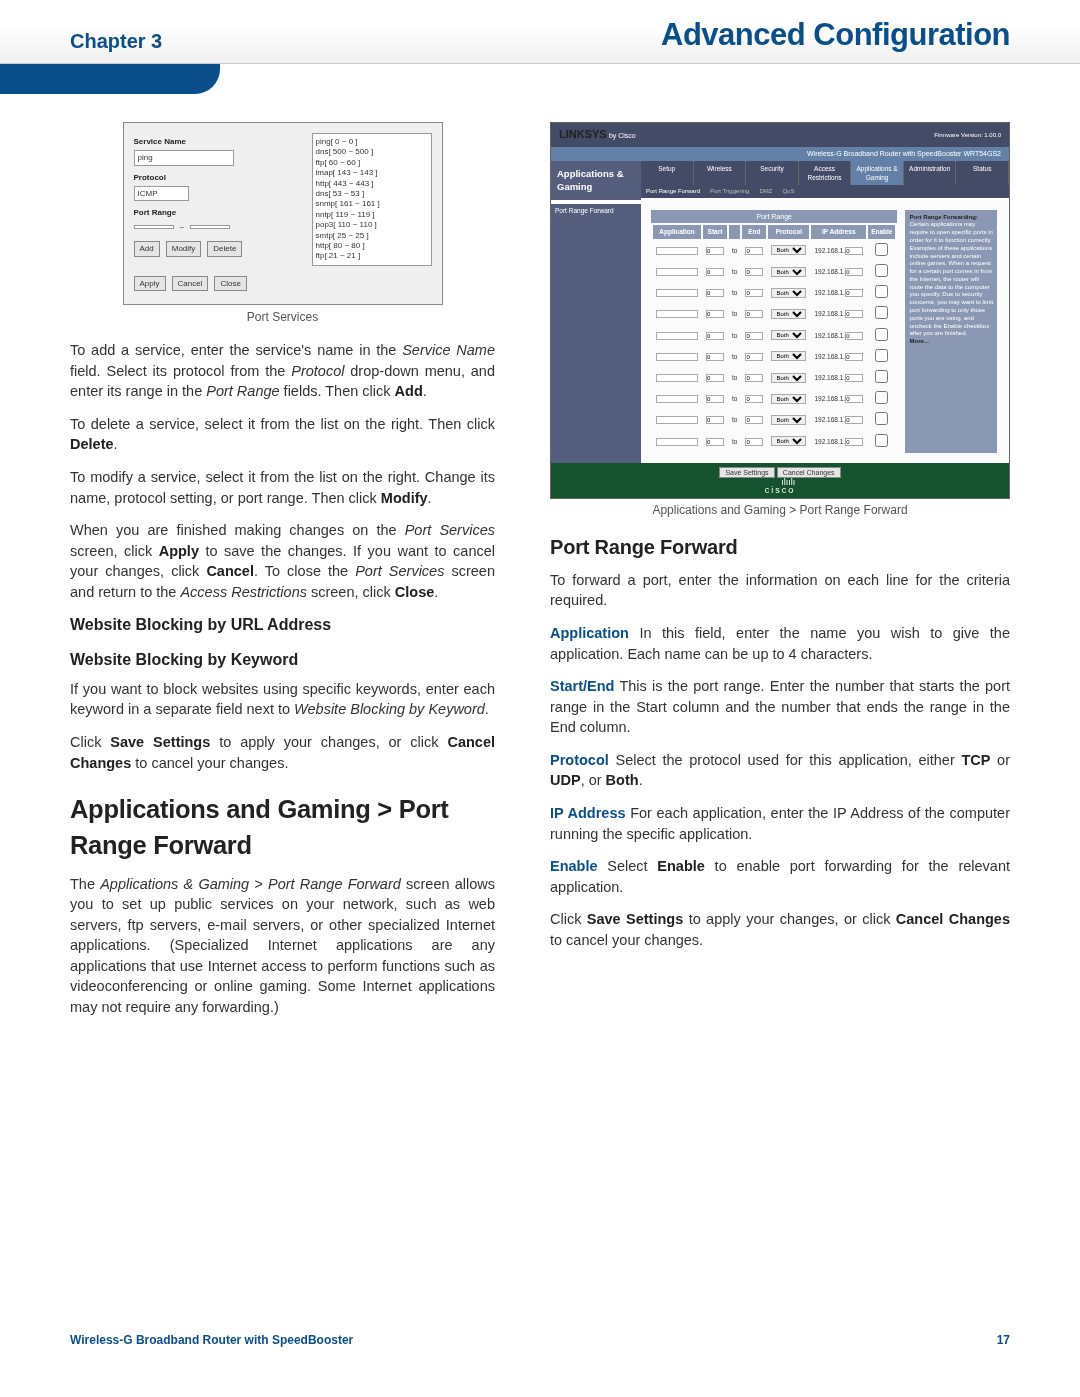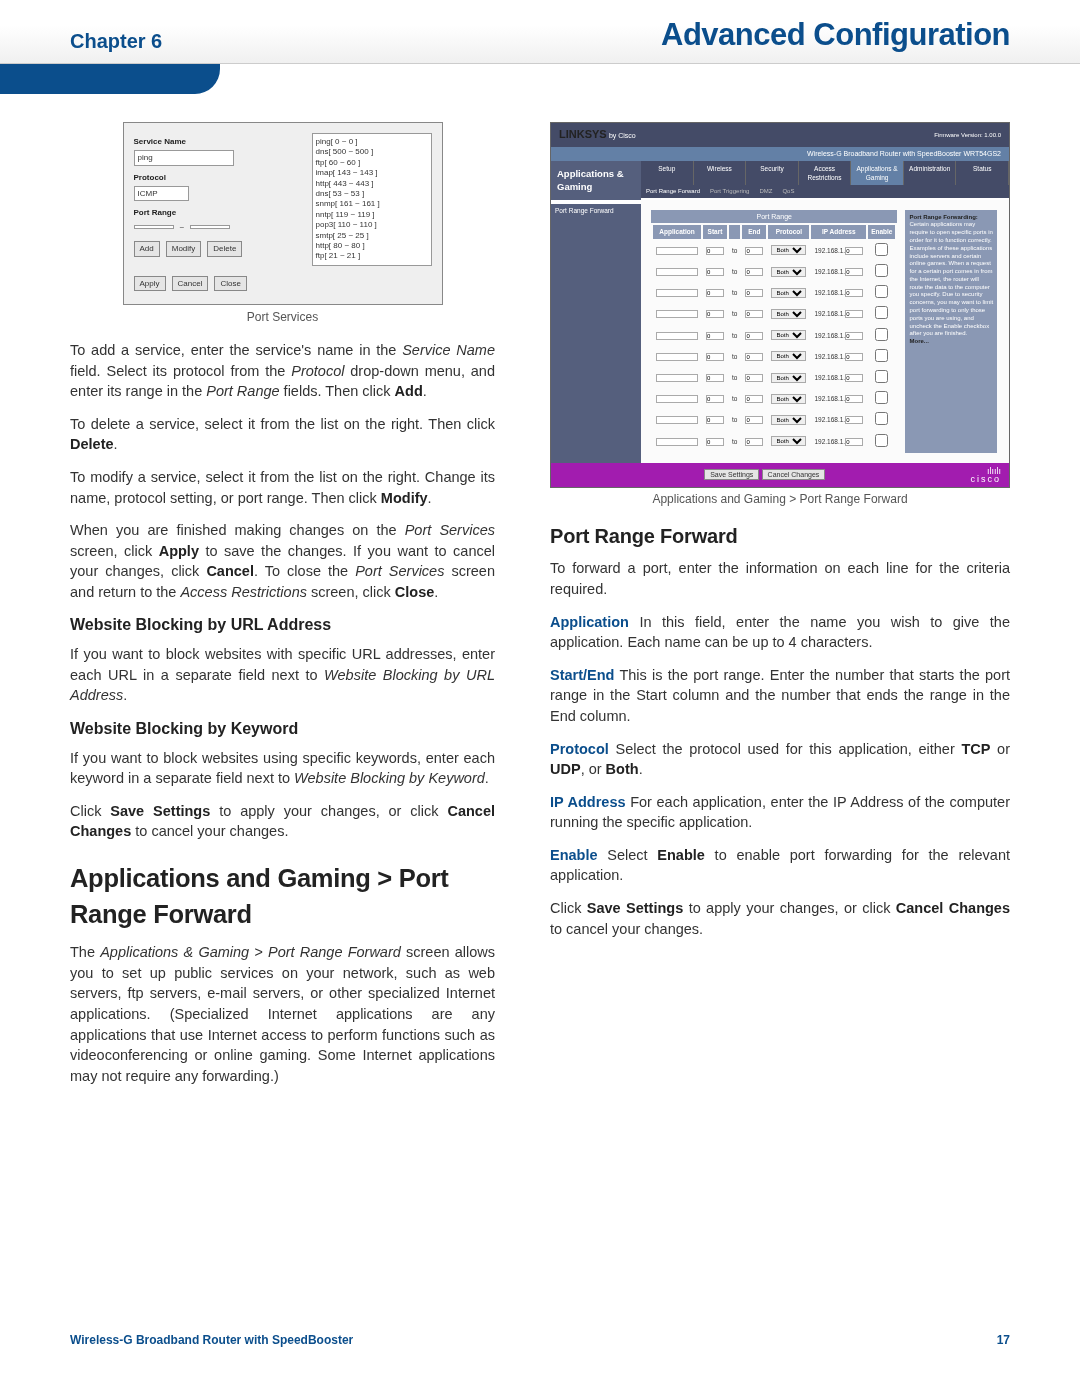--- a/index.html
+++ b/index.html
@@ -119,21 +119,21 @@
   .ss-subtab { padding:2px 5px;}
   .ss-main { flex:1; background:#fbfbfb; }
   .ss-table { padding:10px 10px 10px 10px; display:flex; gap:8px;}
   .ss-grid { }
   .ss-grid th, .ss-grid td { font-size:6.5px; padding:2px 3px; text-align:center; border:none;}
   .ss-grid th { background:#8a98b4; color:#fff;}
   .ss-grid input.tiny { width:18px; font-size:6px; border:1px solid #aaa;}
   .ss-grid input.app { width:42px; font-size:6px; border:1px solid #aaa;}
   .ss-grid select.tiny { font-size:6px; border:1px solid #aaa;}
   .ss-help { width:92px; background:#8a98b4; color:#fff; font-size:6px; padding:4px; line-height:1.3;}
-  .ss-foot { background:#a21caf; display:flex; justify-content:space-between; align-items:center; padding:4px 8px;}
+  .ss-foot { background:#14532d; display:flex; justify-content:space-between; align-items:center; padding:4px 8px;flex-direction:column;}
   .ss-foot-btn { background:#e5e5e5; border:1px solid #888; padding:1px 5px; font-size:7px;}
   .ss-cisco { color:#fff; font-size:9px; text-align:right; line-height:0.9;}
   .footer {
     position: absolute;
     bottom: 50px;
     left: 70px;
     right: 70px;
     display:flex;
     justify-content:space-between;
     font-size:12px;
@@ -142,21 +142,21 @@
   }
   .blue-term { color:#0b4e8c; font-weight:bold;}
   b { color:#222; }
   em.it { font-style: italic; }
 </style>
 </head>
 <body>
 
 <div class="page">
   <div class="header-bar">
-    <span class="chapter-label">Chapter 6</span>
+    <span class="chapter-label">Chapter 3</span>
     <span class="adv-config-label">Advanced Configuration</span>
   </div>
   <div class="tab-edge"></div>
 
   <div class="content">
 
     <div class="col">
 
       <div class="fig">
         <div style="display:flex; gap:10px;">
@@ -213,23 +213,20 @@
         <span>To delete a service, select it from the list on the right. Then click </span><b>Delete</b><span>.</span>
       </p>
       <p>
         <span>To modify a service, select it from the list on the right. Change its name, protocol setting, or port range. Then click </span><b>Modify</b><span>.</span>
       </p>
       <p>
         <span>When you are finished making changes on the </span><em class="it">Port Services</em><span> screen, click </span><b>Apply</b><span> to save the changes. If you want to cancel your changes, click </span><b>Cancel</b><span>. To close the </span><em class="it">Port Services</em><span> screen and return to the </span><em class="it">Access Restrictions</em><span> screen, click </span><b>Close</b><span>.</span>
       </p>
 
       <h4>Website Blocking by URL Address</h4>
-      <p>
-        <span>If you want to block websites with specific URL addresses, enter each URL in a separate field next to </span><em class="it">Website Blocking by URL Address</em><span>.</span>
-      </p>
 
       <h4>Website Blocking by Keyword</h4>
       <p>
         <span>If you want to block websites using specific keywords, enter each keyword in a separate field next to </span><em class="it">Website Blocking by Keyword</em><span>.</span>
       </p>
       <p>
         <span>Click </span><b>Save Settings</b><span> to apply your changes, or click </span><b>Cancel Changes</b><span> to cancel your changes.</span>
       </p>
 
       <h2>Applications and Gaming &gt; Port Range Forward</h2>

